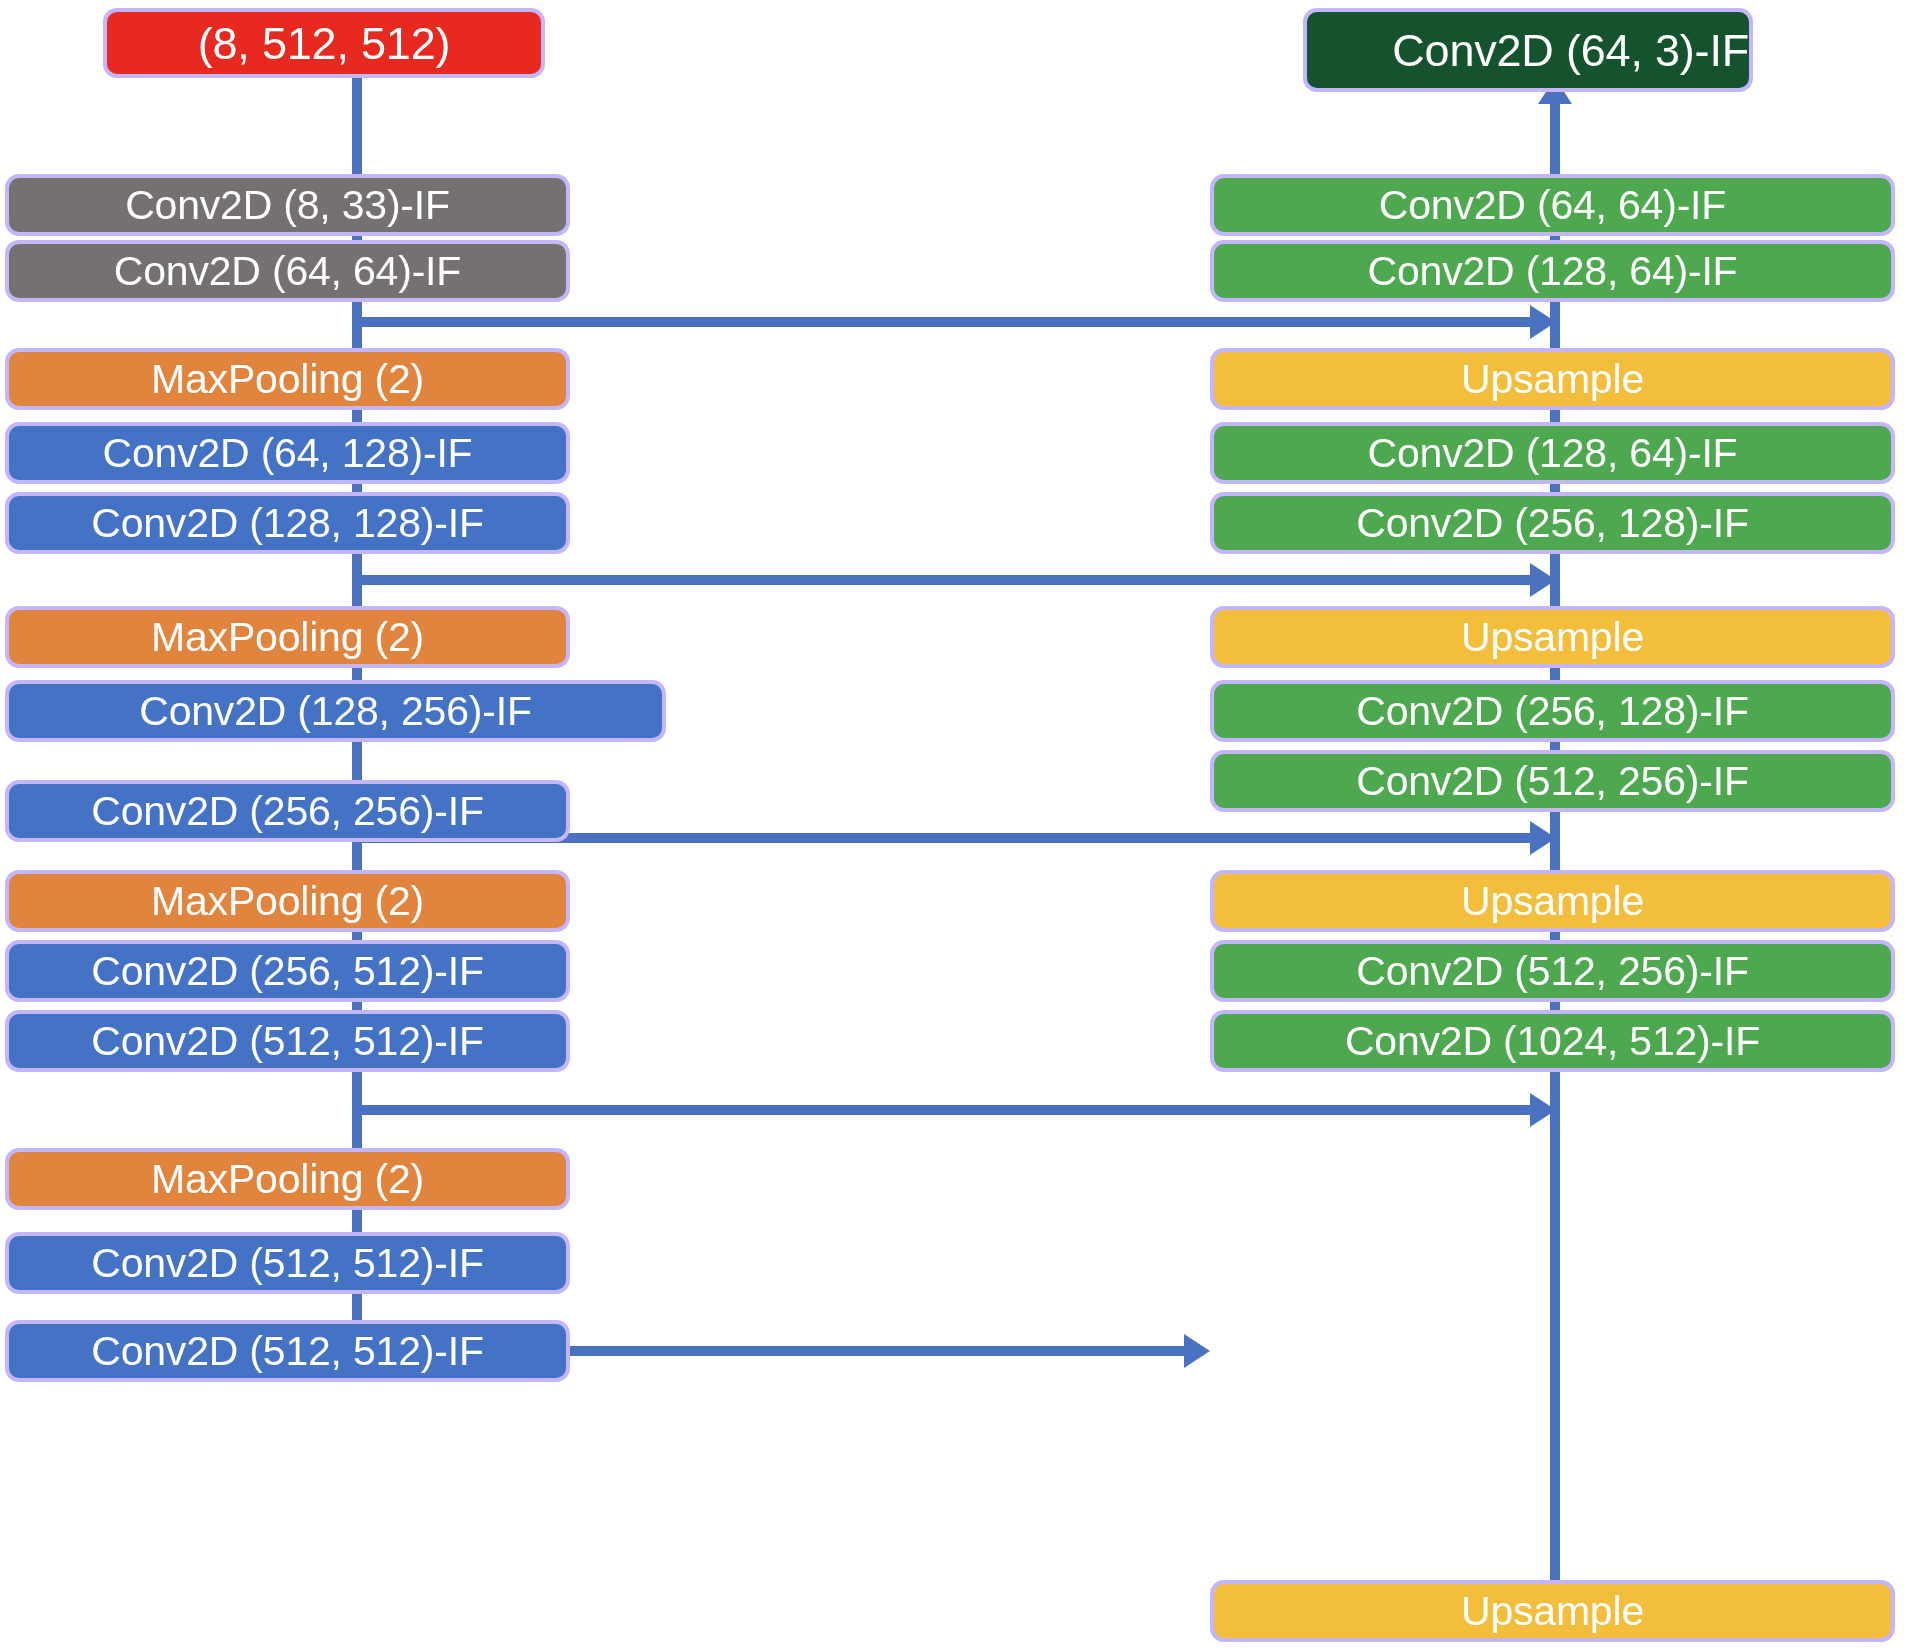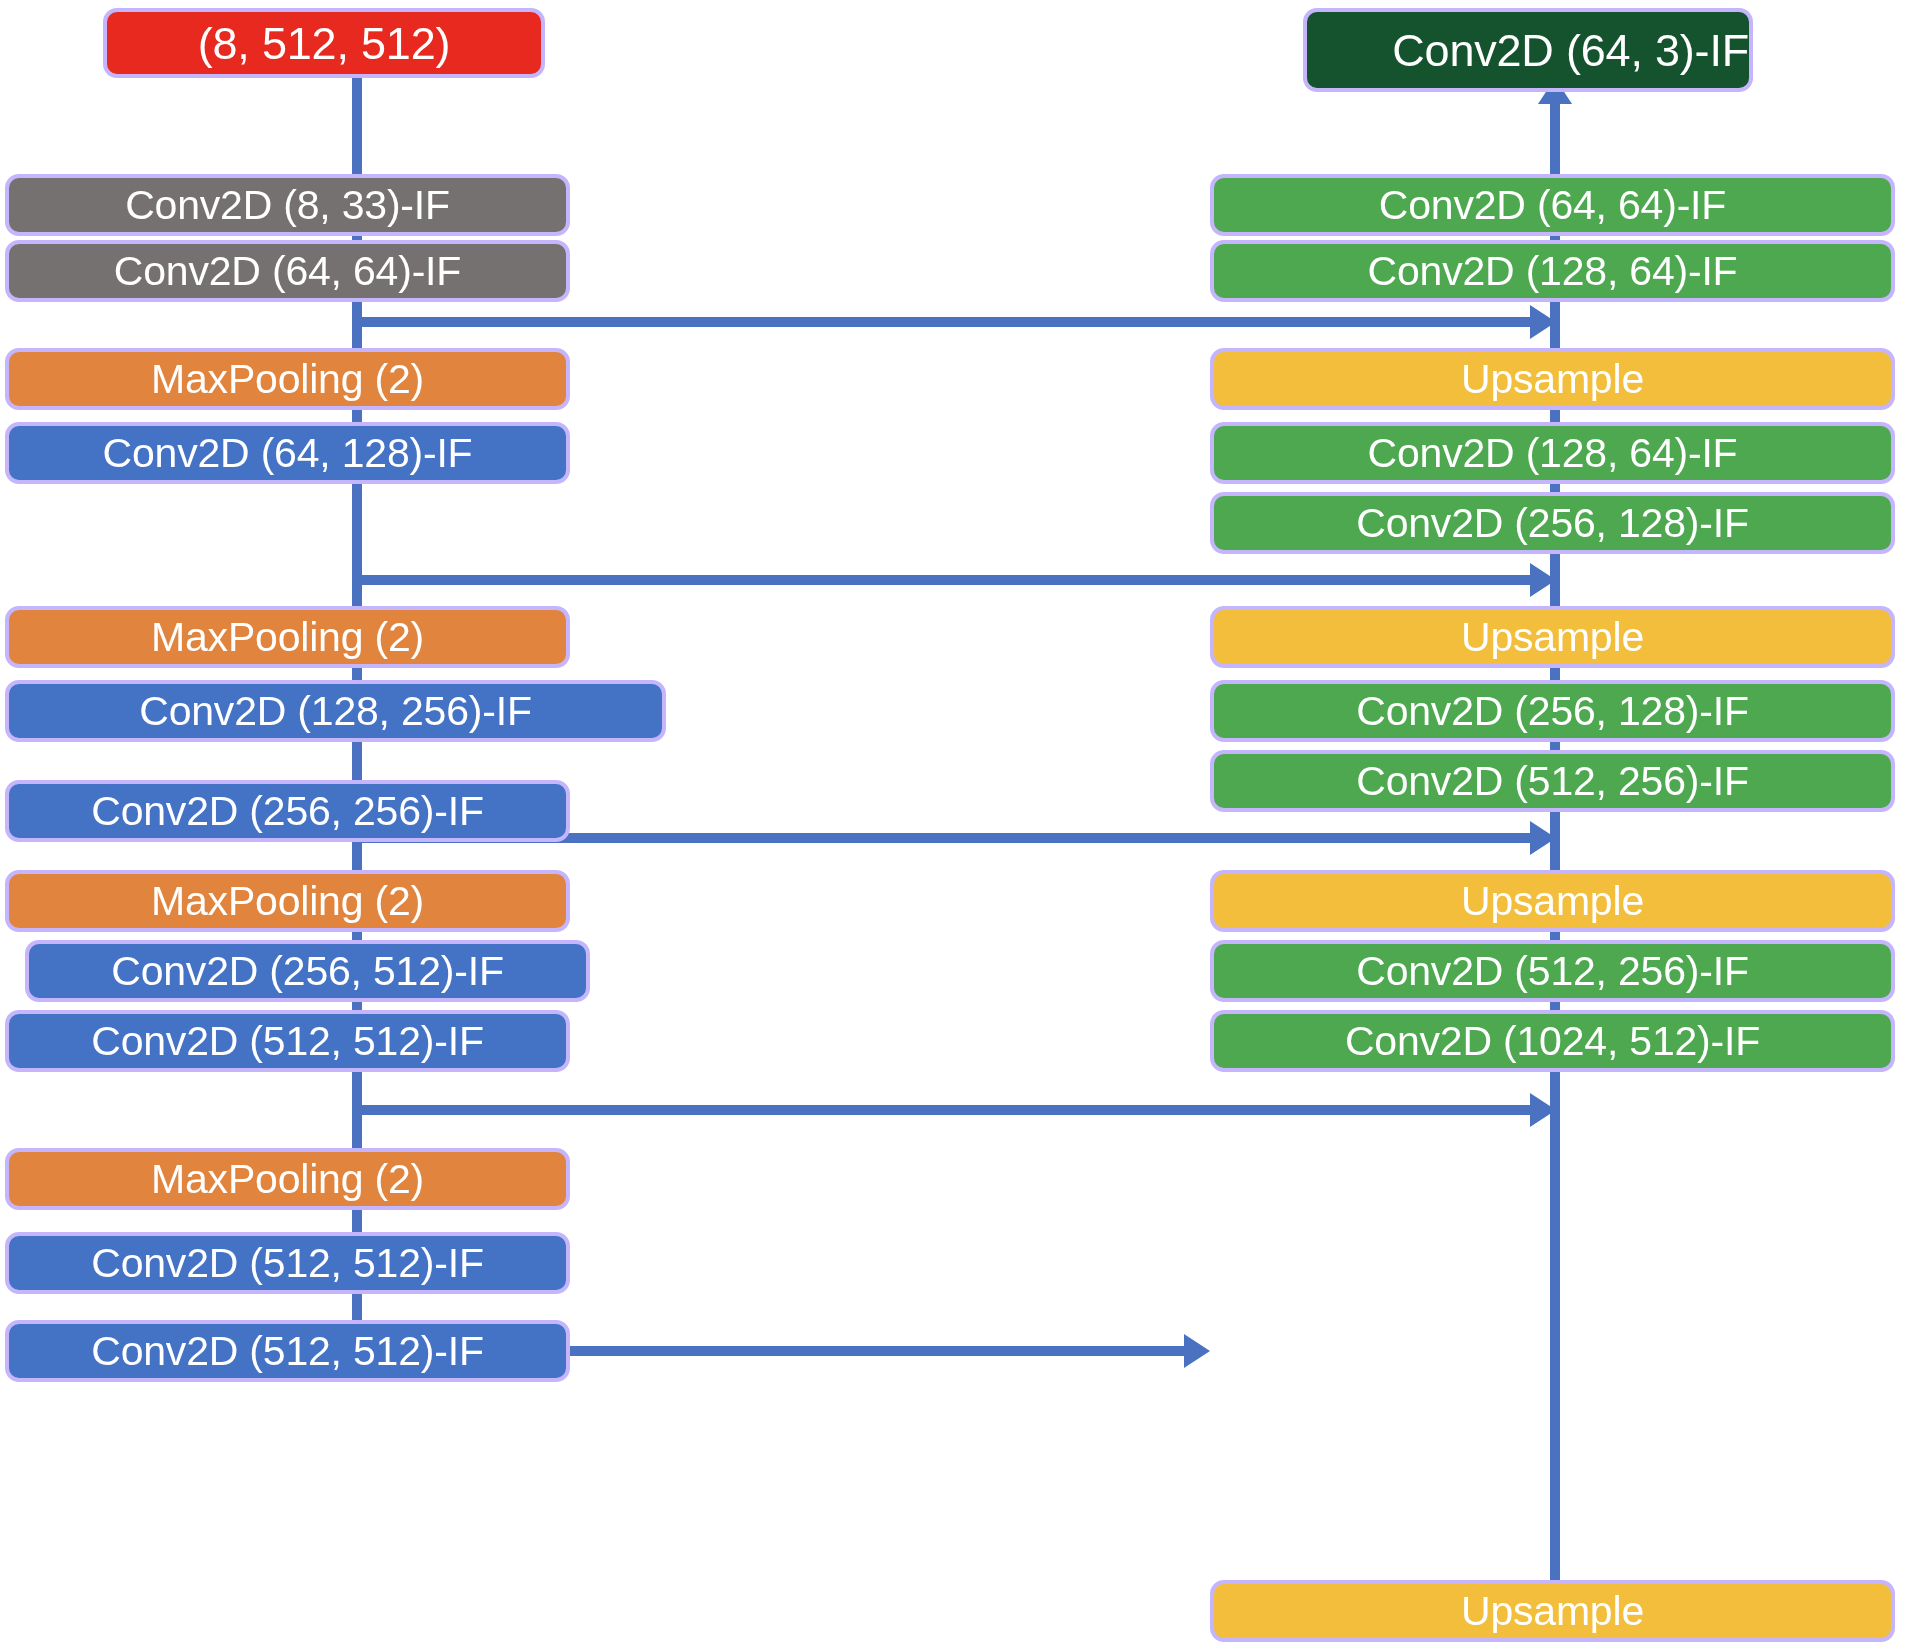--- a/index.html
+++ b/index.html
@@ -99,38 +99,41 @@
   </div>
 
   <div class="node" style="left:5px; top:348px; width:565px; height:62px; background:#E0843E;">
     <span>MaxPooling (2)</span>
   </div>
 
   <div class="node" style="left:5px; top:422px; width:565px; height:62px; background:#4472C4;">
     <span>Conv2D (64, 128)-IF</span>
   </div>
 
+  <div class="node" style="left:5px; top:492px; width:565px; height:62px; background:#4472C4;">
+    <span>Conv2D (128, 128)-IF</span>
+  </div>
 
   <div class="node" style="left:5px; top:606px; width:565px; height:62px; background:#E0843E;">
     <span>MaxPooling (2)</span>
   </div>
 
   <div class="node" style="left:5px; top:680px; width:661px; height:62px; background:#4472C4;">
     <span>Conv2D (128, 256)-IF</span>
   </div>
 
   <div class="node" style="left:5px; top:750px; width:565px; height:62px; background:#4472C4;margin-top:30px;">
     <span>Conv2D (256, 256)-IF</span>
   </div>
 
   <div class="node" style="left:5px; top:870px; width:565px; height:62px; background:#E0843E;">
     <span>MaxPooling (2)</span>
   </div>
 
-  <div class="node" style="left:5px; top:940px; width:565px; height:62px; background:#4472C4;margin-left:20px;">
+  <div class="node" style="left:5px; top:940px; width:565px; height:62px; background:#4472C4;">
     <span>Conv2D (256, 512)-IF</span>
   </div>
 
   <div class="node" style="left:5px; top:1010px; width:565px; height:62px; background:#4472C4;">
     <span>Conv2D (512, 512)-IF</span>
   </div>
 
   <div class="node" style="left:5px; top:1148px; width:565px; height:62px; background:#E0843E;">
     <span>MaxPooling (2)</span>
   </div>

